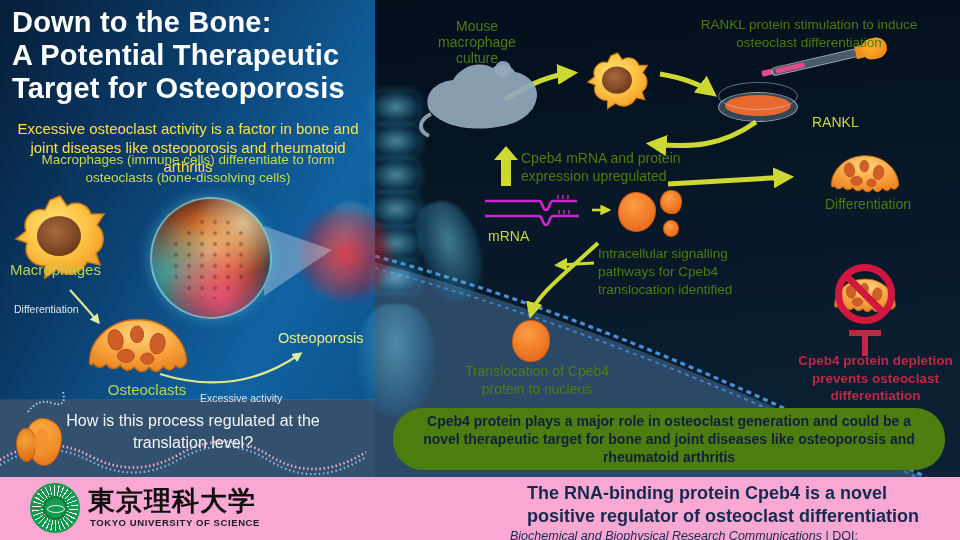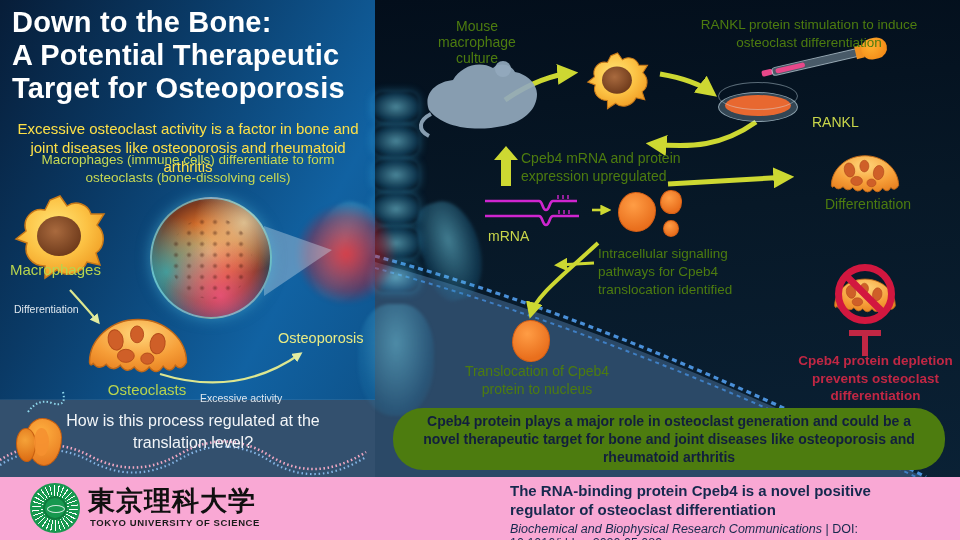--- a/index.html
+++ b/index.html
@@ -113,21 +113,21 @@
     border:2px solid #17984f;background:
       radial-gradient(circle at 50% 50%,#ffffff 0 34%,transparent 35%),
       repeating-conic-gradient(#17984f 0 9deg,#ffffff 9deg 12deg);}
   .seal-core{position:absolute;left:11px;top:11px;width:24px;height:24px;border-radius:50%;background:#17984f;
     box-shadow:inset 0 0 0 2px #0e7a3c;}
   .seal-core::after{content:"";position:absolute;left:4px;top:9px;width:16px;height:6px;border-radius:50%;
     border:1px solid rgba(255,255,255,0.8);}
   .kanji{position:absolute;left:88px;top:6px;font-size:27px;font-weight:bold;color:#101010;letter-spacing:1px;}
   .uni-en{position:absolute;left:90px;top:40px;font-size:9.5px;font-weight:bold;color:#1c1c1c;letter-spacing:0.6px;}
   .cite{position:absolute;left:510px;top:5px;width:445px;color:#16294e;}
-  .cite-title{font-size:15px;font-weight:bold;line-height:1.25;width:405px;}
+  .cite-title{font-size:18px;font-weight:bold;line-height:1.25;width:405px;margin-left:17px;}
   .cite-authors{font-size:12px;color:#3c4d63;margin-top:2px;}
   .cite-journal{font-size:12.5px;margin-top:2px;color:#16294e;}
   .ital{font-style:italic;}
 
   svg{display:block;}
   .overlay-svg{position:absolute;left:0;top:0;z-index:3;pointer-events:none;}
   .nucleus-svg{position:absolute;left:375px;top:0;z-index:1;pointer-events:none;}
 </style>
 </head>
 <body>

